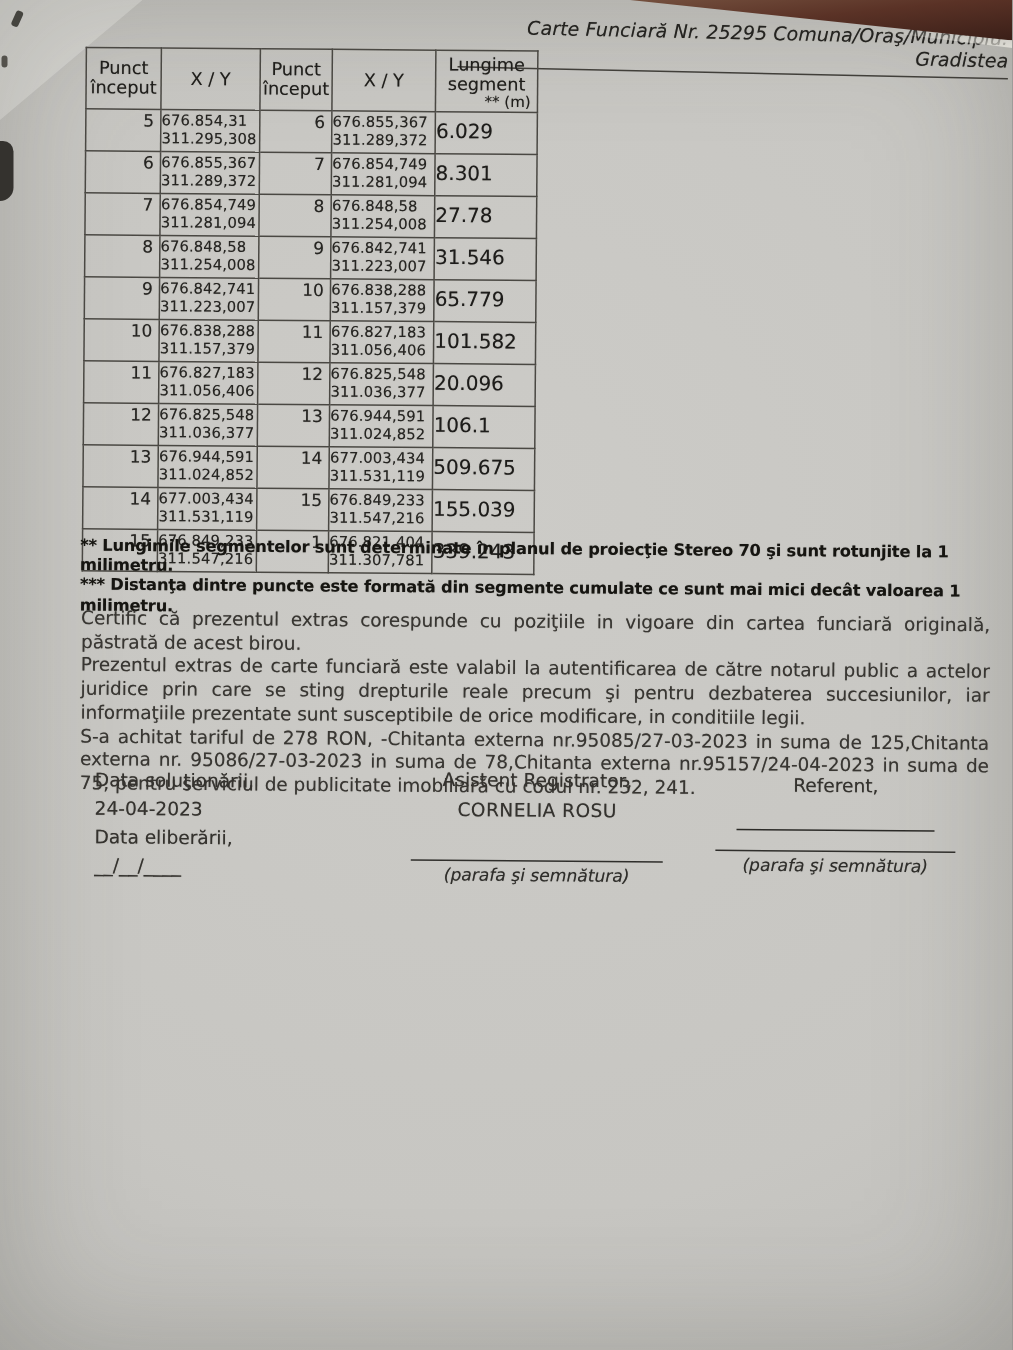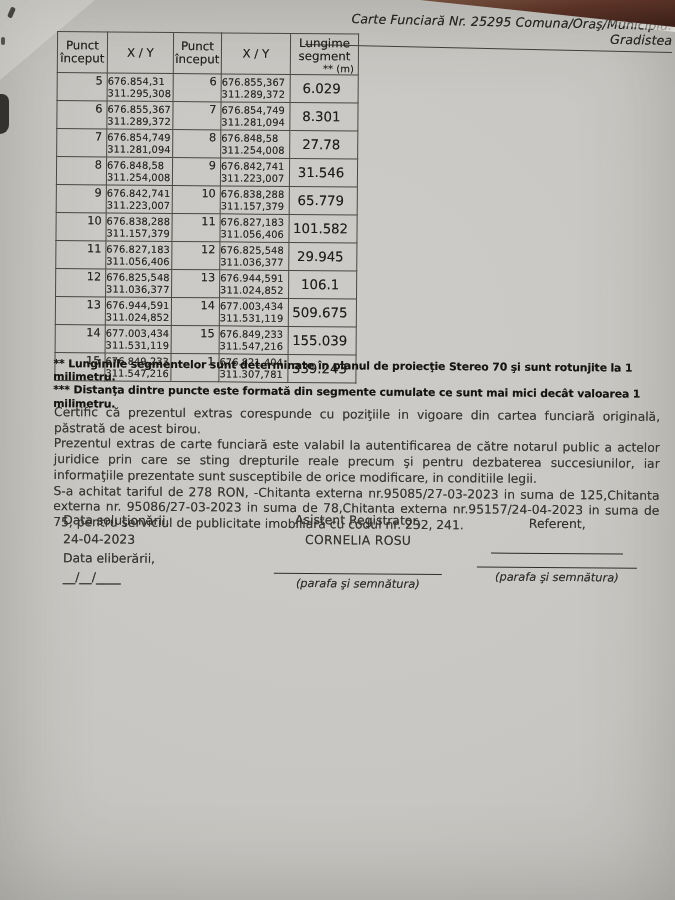--- a/index.html
+++ b/index.html
@@ -36,21 +36,21 @@
   .points-table{position:absolute;left:55px;top:33px;width:301px;border-collapse:collapse;
     table-layout:fixed;font-size:11px;color:#262522;}
   .points-table th,.points-table td{border:1.5px solid #4a4843;padding:0;}
   .points-table thead th{font-size:11.8px;font-weight:500;text-align:center;
     vertical-align:middle;height:38px;line-height:13px;color:#1f1e1b;}
   th.h-len{vertical-align:top;padding-top:2px;}
   .len-unit{display:block;font-size:10px;text-align:right;padding-right:4px;line-height:11px;}
   td.c-pt{vertical-align:top;text-align:right;padding:1px 4px 0 0;font-size:11.3px;height:26px;}
   td.c-xy{vertical-align:middle;text-align:left;font-size:9.8px;line-height:11.2px;
     letter-spacing:0.1px;}
-  td.c-len{vertical-align:middle;text-align:center;padding-right:5px;font-size:13.3px;color:#1d1c1a;}
+  td.c-len{vertical-align:middle;text-align:left;padding-right:5px;font-size:13.3px;color:#1d1c1a;}
   
   .footnotes{position:absolute;left:54px;top:359px;width:612px;font-weight:bold;
     font-size:10.8px;line-height:13.2px;color:#161511;letter-spacing:-0.1px;}
   
   .paras{position:absolute;left:55px;top:407px;width:606px;font-size:12.3px;
     line-height:15.7px;text-align:justify;color:#383632;}
   .paras p{margin:0;}
   
   .sig{position:absolute;font-size:12.4px;color:#34322e;}
   .sig-left{left:65px;top:514px;width:210px;}
@@ -184,21 +184,21 @@
         <td class="c-pt">11</td>
         <td class="c-xy">
           <span>676.827,183</span><br>
           <span>311.056,406</span>
         </td>
         <td class="c-pt">12</td>
         <td class="c-xy">
           <span>676.825,548</span><br>
           <span>311.036,377</span>
         </td>
-        <td class="c-len">29.945</td>
+        <td class="c-len">20.096</td>
       </tr>
           <tr>
         <td class="c-pt">12</td>
         <td class="c-xy">
           <span>676.825,548</span><br>
           <span>311.036,377</span>
         </td>
         <td class="c-pt">13</td>
         <td class="c-xy">
           <span>676.944,591</span><br>

